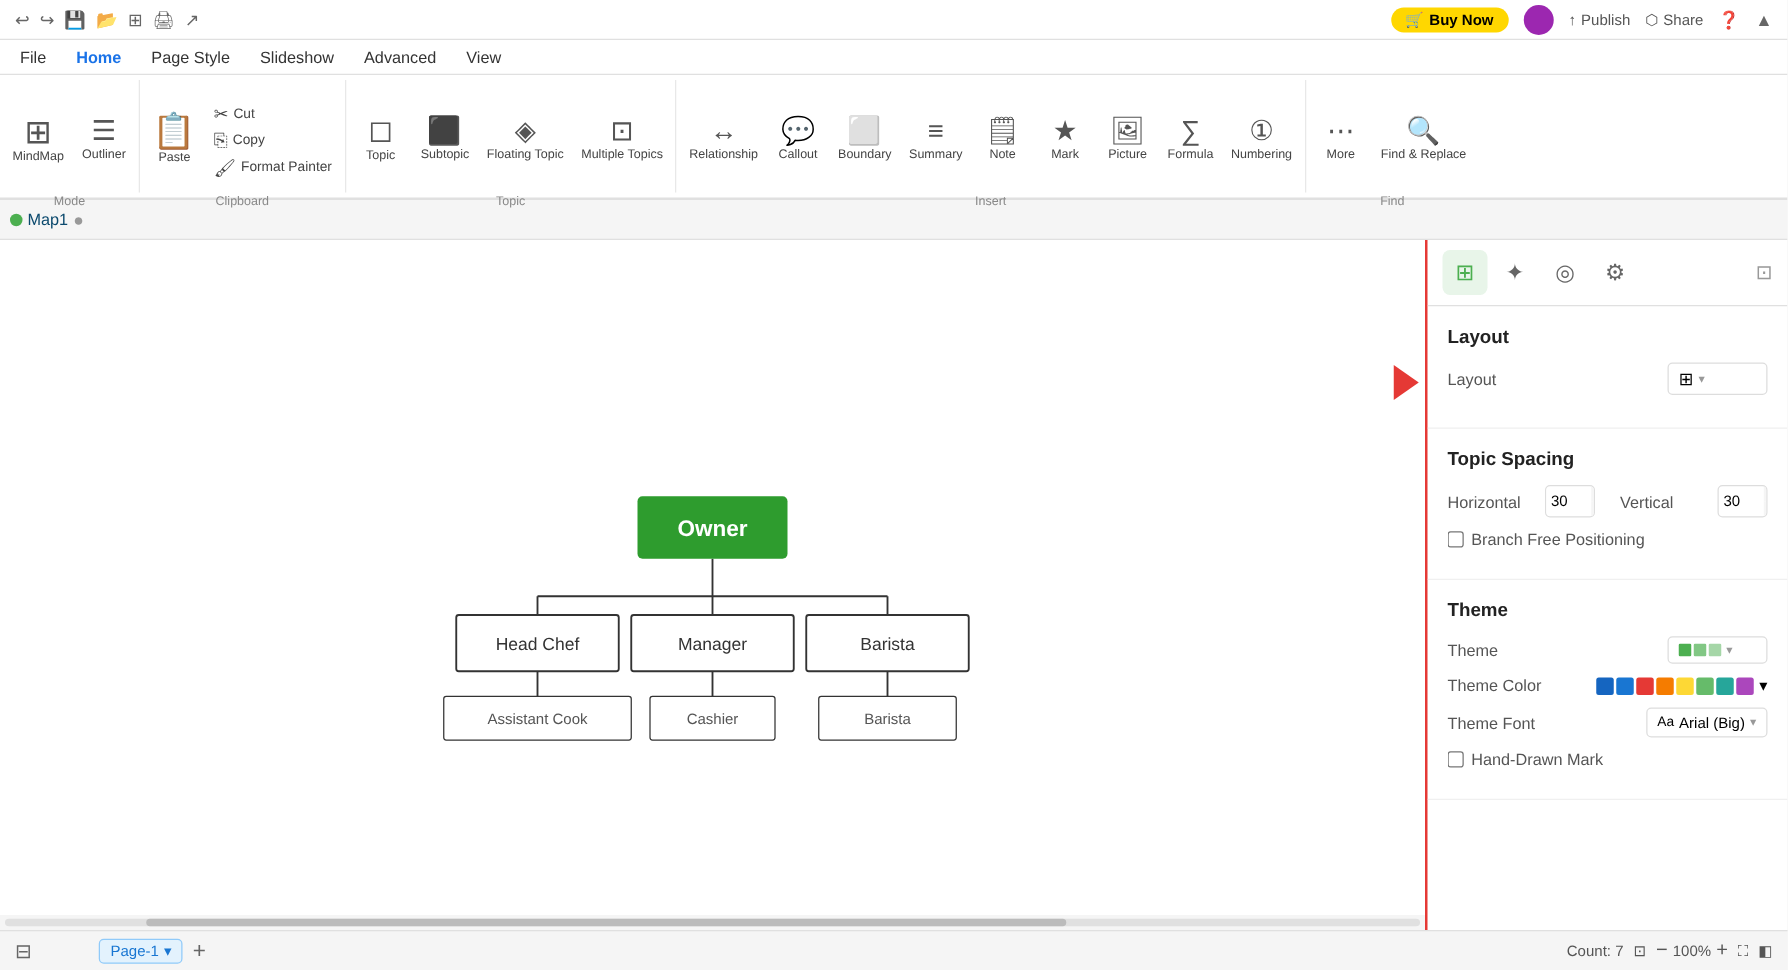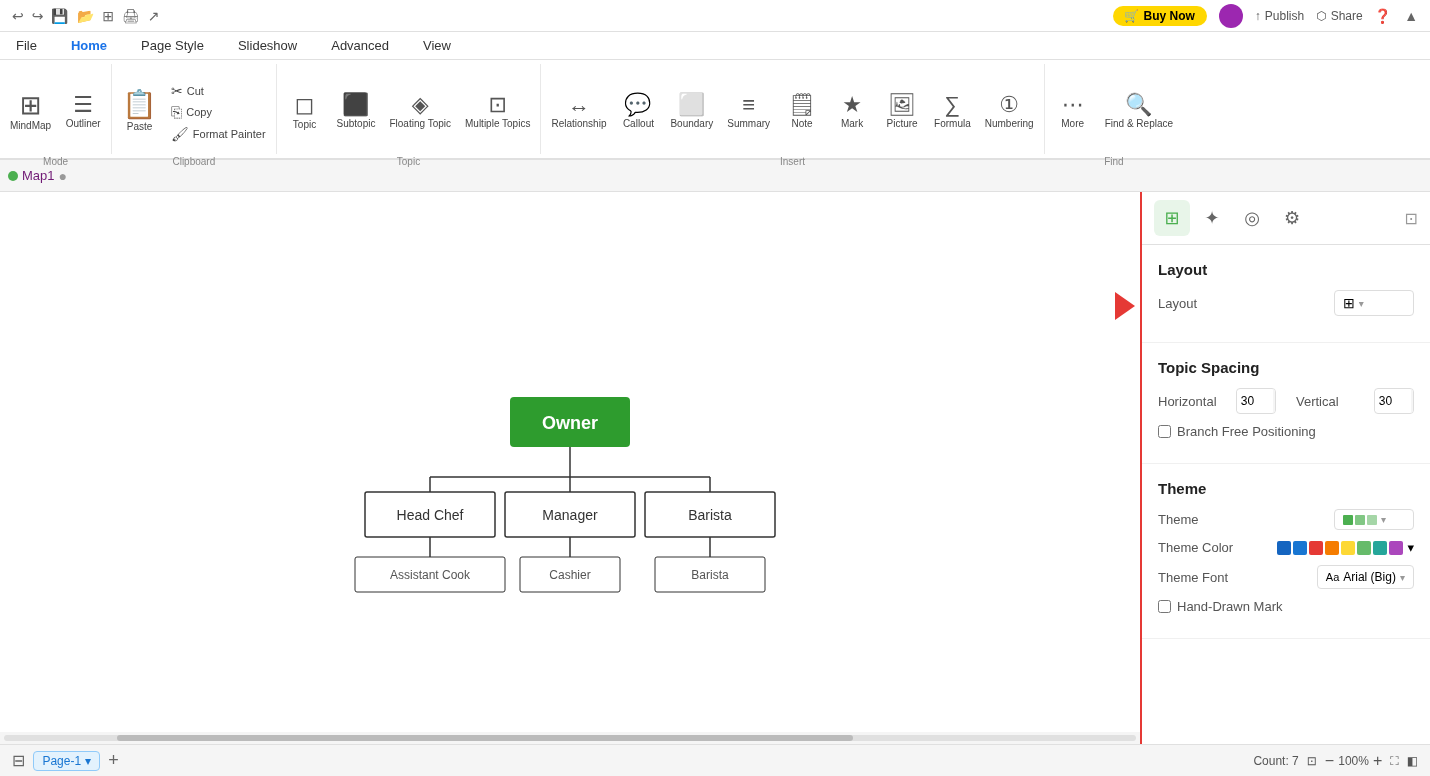--- a/index.html
+++ b/index.html
@@ -18,21 +18,21 @@
       font-size: 12px; font-weight: 600; cursor: pointer; display: flex; align-items: center; gap: 4px;
     }
     .publish-btn, .share-btn {
       background: none; border: none; font-size: 12px; color: #555; cursor: pointer;
       display: flex; align-items: center; gap: 4px;
     }
     .title-bar-icon { color: #666; font-size: 14px; cursor: pointer; }
 
     
     .menu-bar {
-      display: flex; align-items: center; gap: 18px;
+      display: flex; align-items: center; gap: 8px;
       background: #fff; height: 28px; padding: 0 8px;
       border-bottom: 1px solid #e0e0e0;
     }
     .menu-item {
       padding: 3px 8px; font-size: 13px; color: #333; cursor: pointer;
       border-radius: 3px;
     }
     .menu-item.active { color: #1a73e8; font-weight: 700; }
 
     
@@ -69,21 +69,21 @@
     }
     .small-toolbar-btn .s-icon { font-size: 14px; }
 
     
     .tab-bar {
       display: flex; align-items: center;
       background: #f5f5f5; height: 32px; padding: 0 8px;
       border-bottom: 1px solid #e0e0e0; gap: 4px;
     }
     .tab-dot { width: 10px; height: 10px; background: #4caf50; border-radius: 50%; }
-    .tab-name { font-size: 13px; color: #701a75; text-align: right; }
+    .tab-name { font-size: 13px; color: #0c4a6e; text-align: right; }
     .tab-close { color: #999; cursor: pointer; font-size: 14px; }
 
     
     .main-content {
       display: flex; height: calc(776px - 32px - 28px - 100px - 32px - 32px);
       position: relative;
     }
 
     
     .canvas-area {
@@ -174,21 +174,21 @@
     .status-bar {
       display: flex; align-items: center; justify-content: space-between;
       background: #f5f5f5; height: 32px; padding: 0 12px;
       border-top: 1px solid #e0e0e0; position: absolute; bottom: 0; left: 0; right: 0;
     }
     .status-left { display: flex; align-items: center; gap: 8px; }
     .status-right { display: flex; align-items: center; gap: 8px; font-size: 12px; color: #555; }
     .page-tab {
       display: flex; align-items: center; gap: 4px;
       background: #fff; border: 1px solid #ddd; border-radius: 4px;
-      padding: 2px 8px; font-size: 12px; cursor: pointer;
+      padding: 2px 8px; font-size: 12px; cursor: pointer; margin-left: 46px;
     }
     .page-tab.active { background: #e3f2fd; color: #1976d2; border-color: #90caf9; }
     .add-page-btn { background: none; border: none; font-size: 18px; color: #666; cursor: pointer; }
     .zoom-control { display: flex; align-items: center; gap: 4px; }
     .zoom-btn { background: none; border: none; font-size: 16px; color: #555; cursor: pointer; }
 
     
     .owner-box { fill: #2e9c2e; }
     .owner-text { fill: white; font-size: 18px; font-weight: bold; }
     .child-box { fill: white; stroke: #333; stroke-width: 1.5; }

